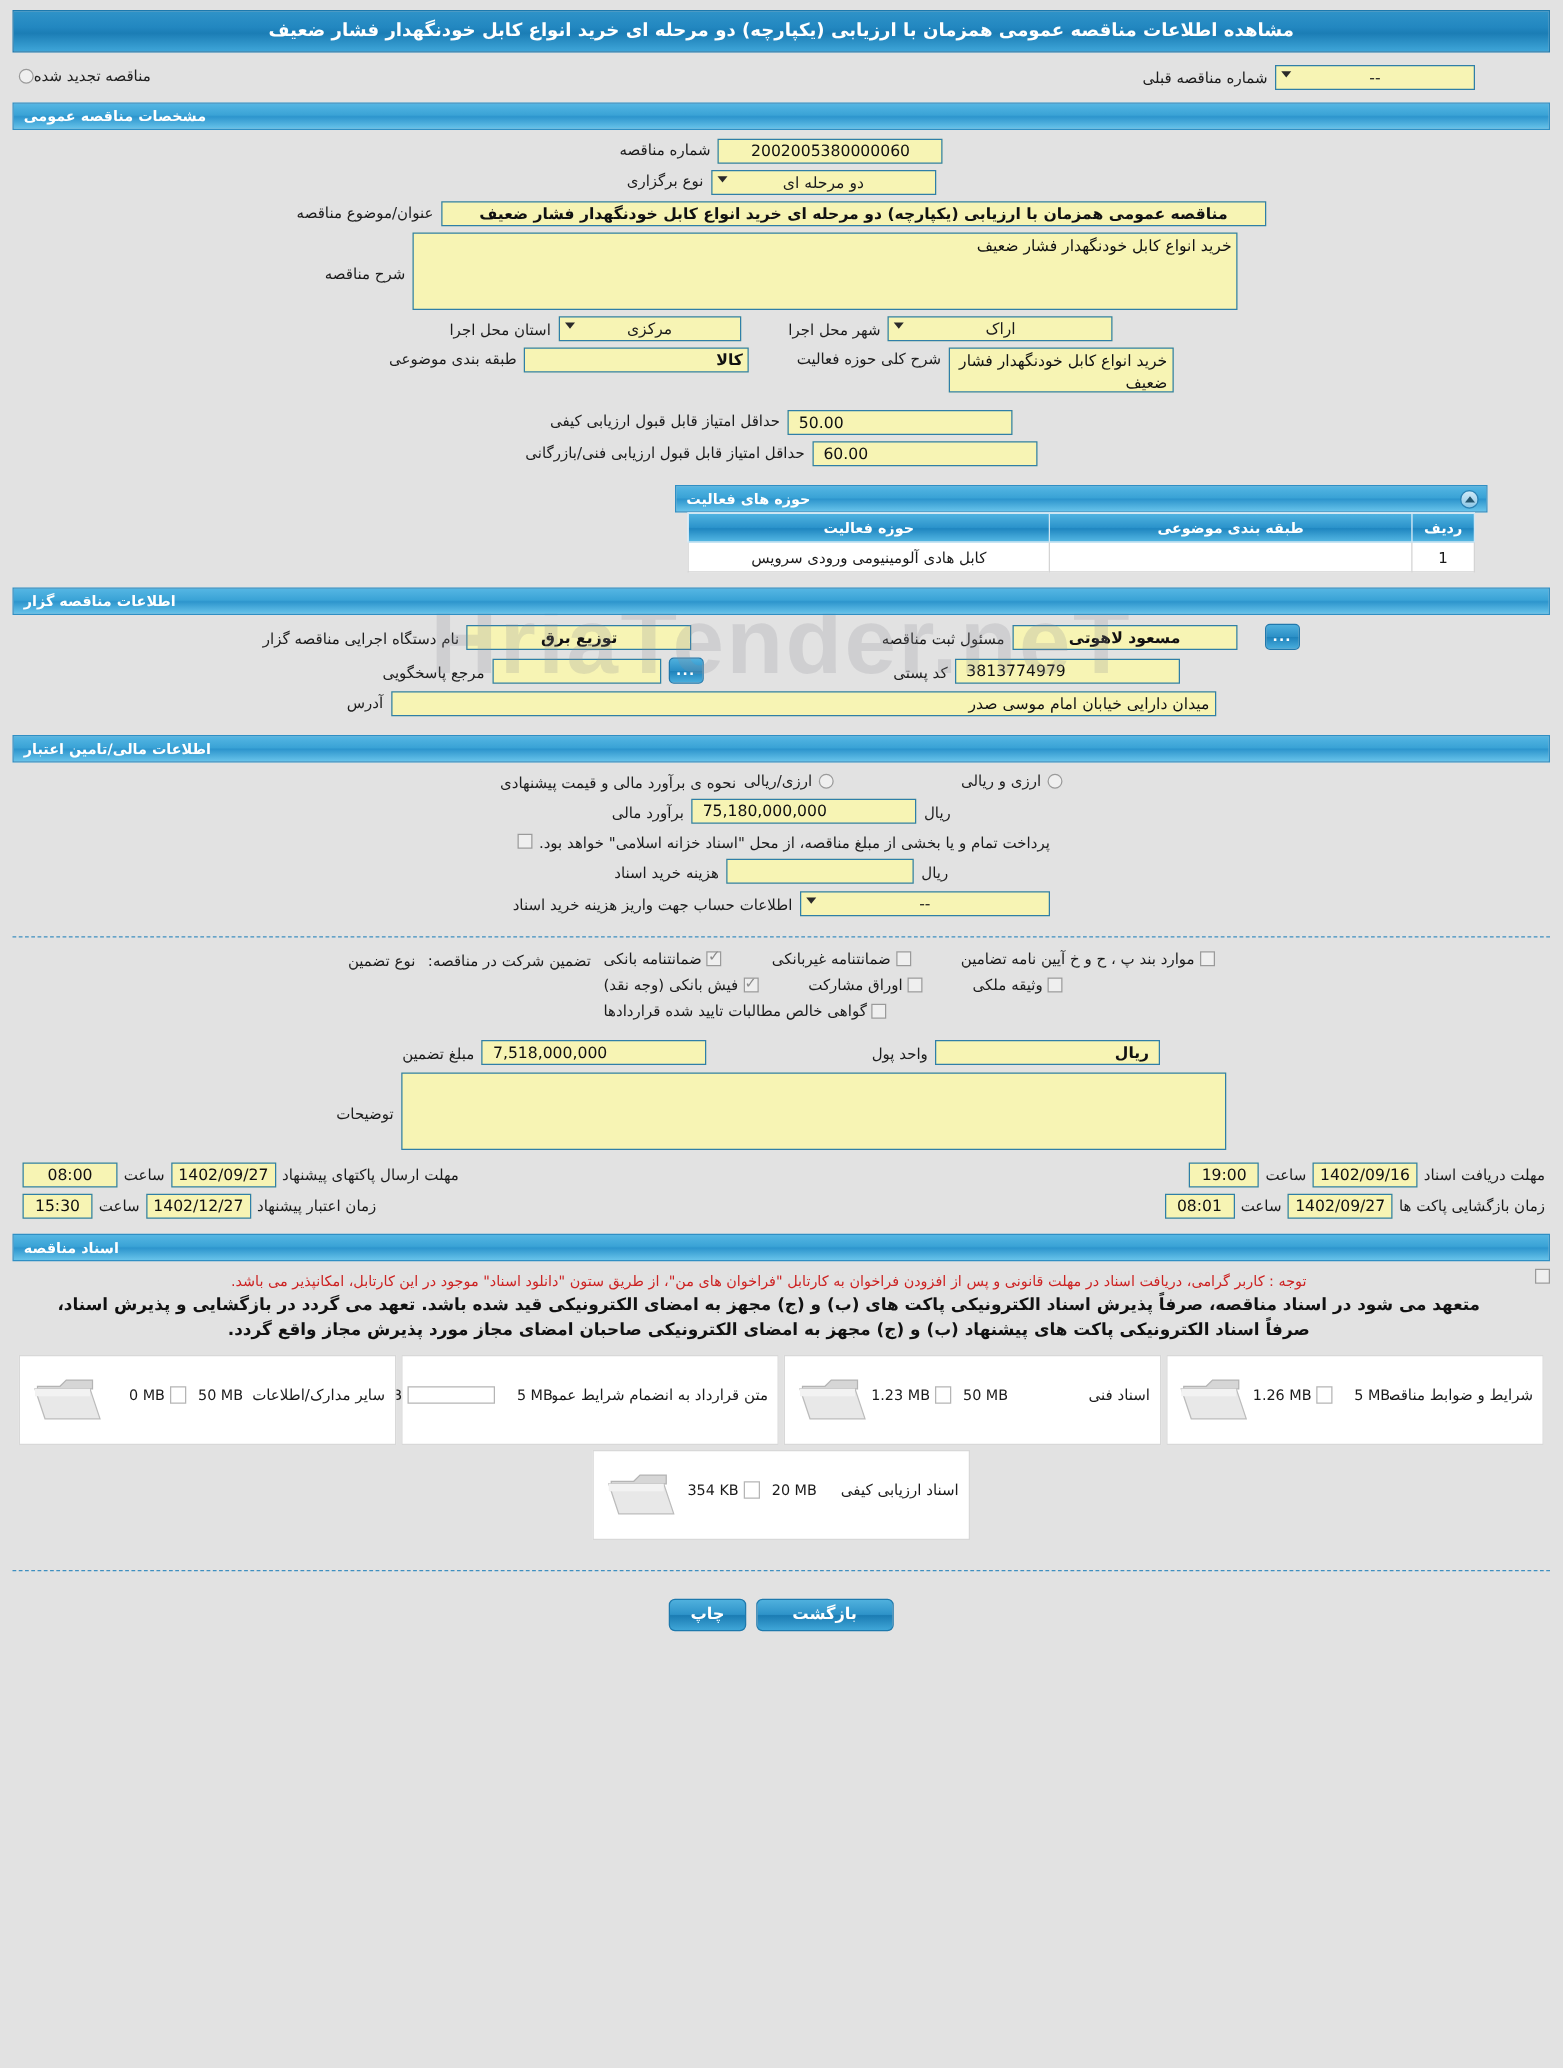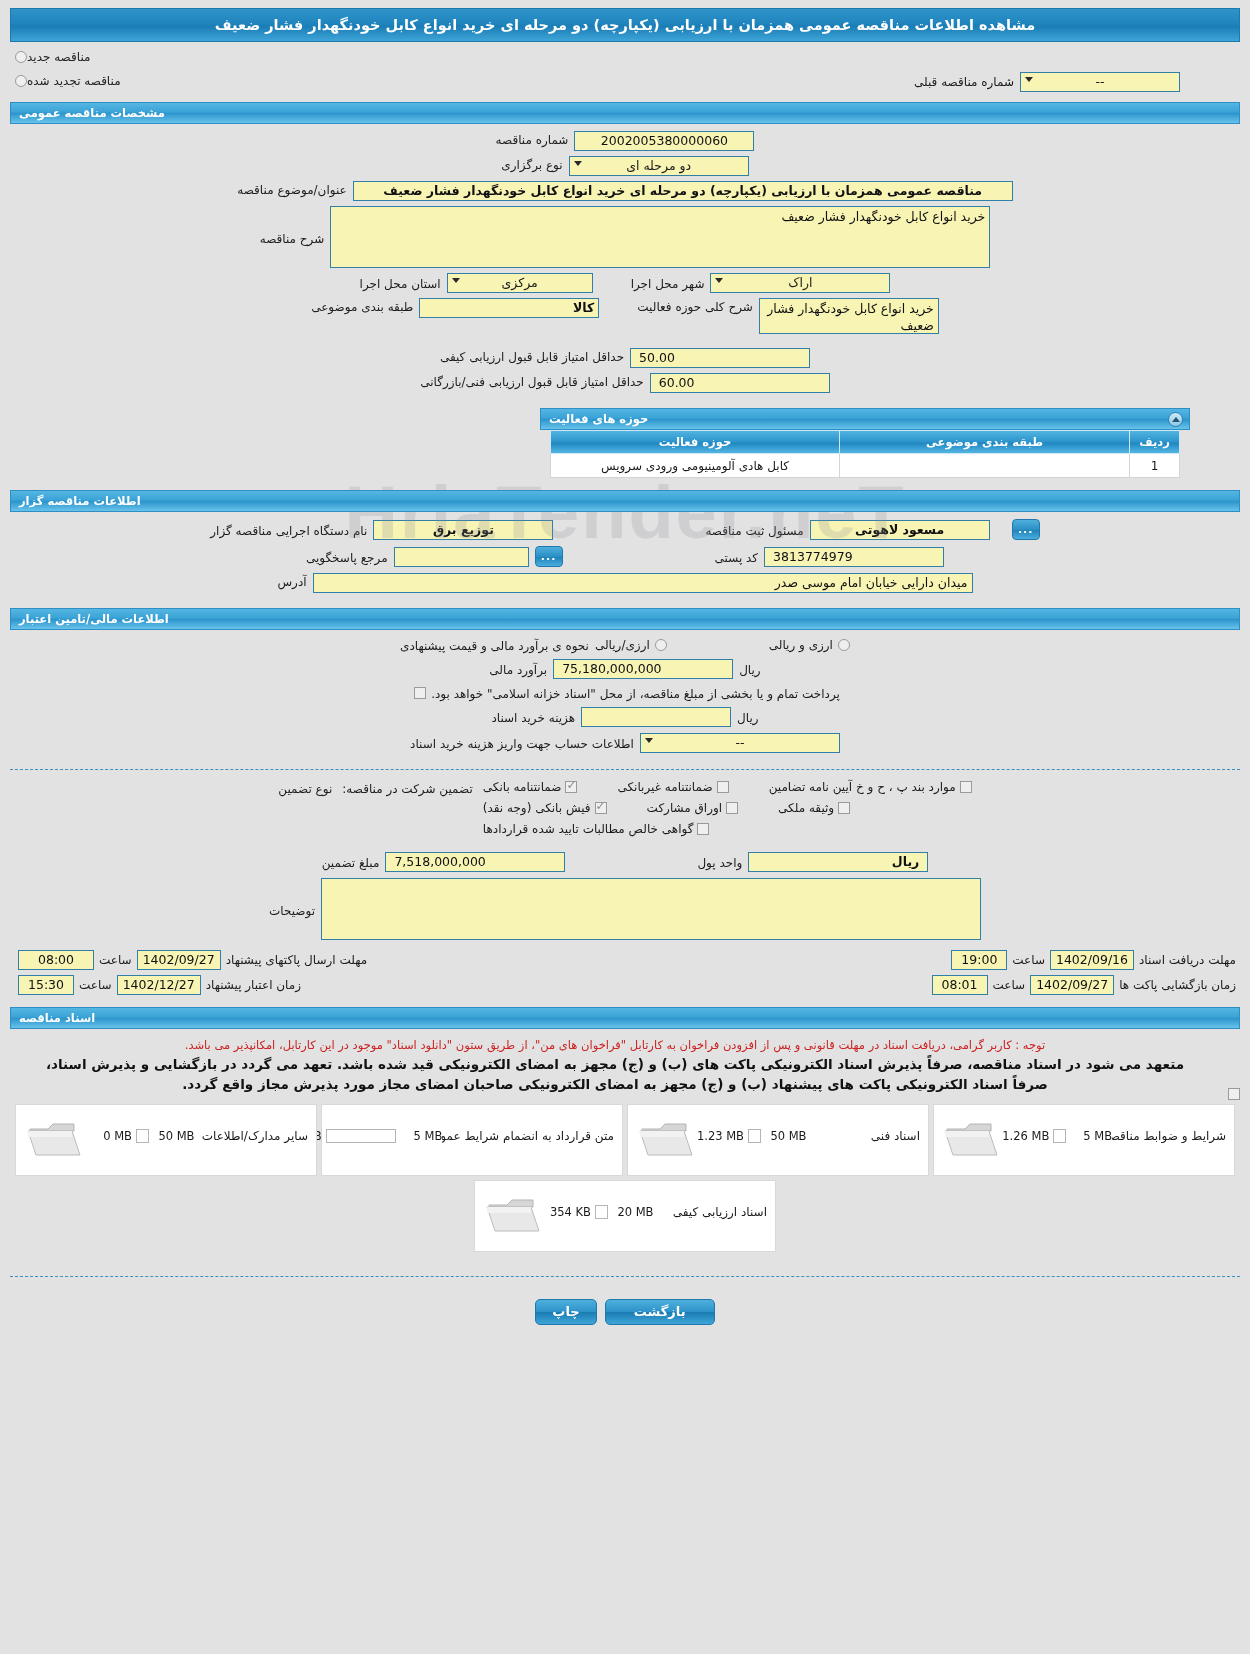--- a/index.html
+++ b/index.html
@@ -350,24 +350,20 @@
 
 <div class="page">
 
   <div class="watermark">
     <span>Hria</span><span>Tender</span><span>.neT</span>
   </div>
 
   <div class="titlebar">مشاهده اطلاعات مناقصه عمومی همزمان با ارزیابی (یکپارچه) دو مرحله ای خرید انواع کابل خودنگهدار فشار ضعیف</div>
 
   <div class="toprow">
-    <div class="radio-line" style="justify-content:flex-end;">
-      <span class="rad-label">مناقصه جدید</span>
-      <span class="rb"></span>
-    </div>
     <div style="display:flex; align-items:center; justify-content:space-between;">
       <div class="prev-row" style="margin-right:60px;">
         <span class="sel" style="width:160px;">
           <span class="caret"></span>
           <span>--</span>
         </span>
         <span class="lbl">شماره مناقصه قبلی</span>
       </div>
       <div class="radio-line" style="margin:0;">
         <span class="rad-label">مناقصه تجدید شده</span>
@@ -626,21 +622,21 @@
         <span class="tl">ساعت</span>
         <span class="inp" style="width:56px;">15:30</span>
       </div>
     </div>
   </div>
 
   <div class="sec">
     <span style="margin-right:auto;">اسناد مناقصه</span>
   </div>
 
-  <div style="display:flex; align-items:flex-end; gap:4px; padding:4px 10px 0 10px;">
+  <div style="display:flex; align-items:flex-start; gap:4px; padding:4px 10px 0 10px;">
     <span class="cb" style="margin-top:2px;"></span>
     <div style="flex:1;">
       <div class="note-red">توجه : کاربر گرامی، دریافت اسناد در مهلت قانونی و پس از افزودن فراخوان به کارتابل "فراخوان های من"، از طریق ستون "دانلود اسناد" موجود در این کارتابل، امکانپذیر می باشد.</div>
       <div class="note-bold">متعهد می شود در اسناد مناقصه، صرفاً پذیرش اسناد الکترونیکی پاکت های (ب) و (ج) مجهز به امضای الکترونیکی قید شده باشد. تعهد می گردد در بازگشایی و پذیرش اسناد، صرفاً اسناد الکترونیکی پاکت های پیشنهاد (ب) و (ج) مجهز به امضای الکترونیکی صاحبان امضای مجاز مورد پذیرش مجاز واقع گردد.</div>
     </div>
   </div>
 
   <div class="cards">
 
     <div class="card">

